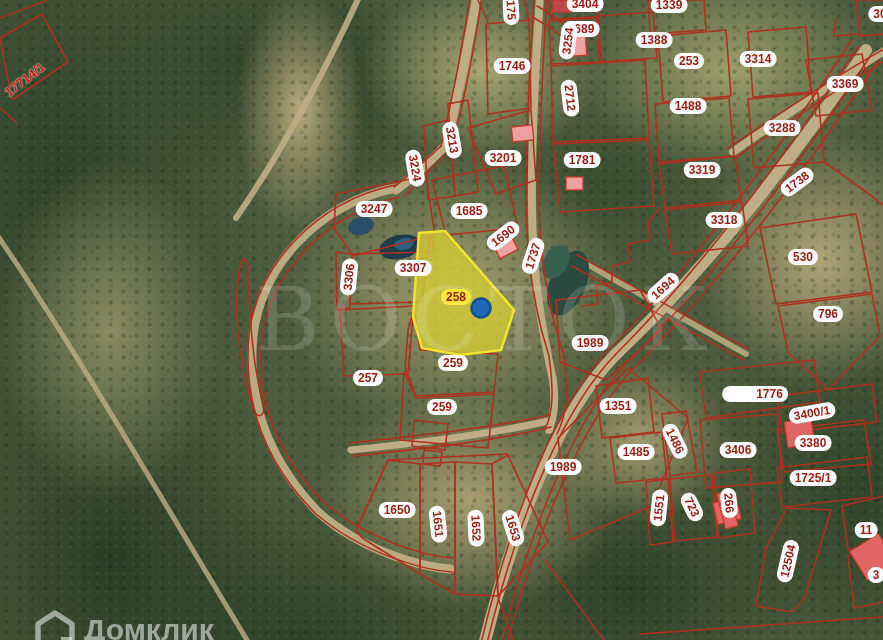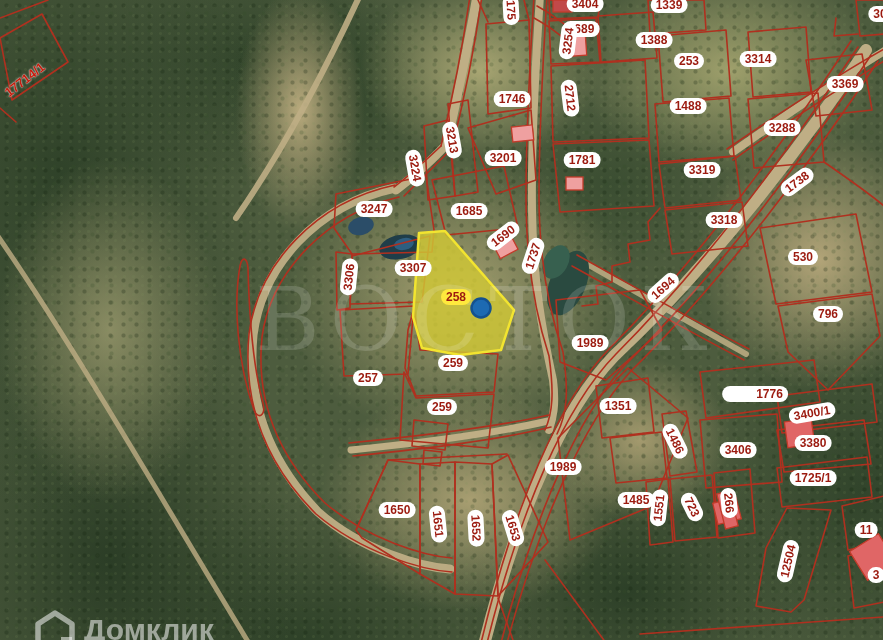--- a/index.html
+++ b/index.html
@@ -208,21 +208,21 @@
       <div class="lbl" style="left: 511px; top: 10px; transform: translate(-50%, -50%) rotate(87deg);">175</div>
       <div class="lbl" style="left: 585px; top: 4px; transform: translate(-50%, -50%) rotate(0deg);">3404</div>
       <div class="lbl" style="left: 669px; top: 5px; transform: translate(-50%, -50%) rotate(0deg);">1339</div>
       <div class="lbl" style="left: 581px; top: 29px; transform: translate(-50%, -50%) rotate(0deg);">1689</div>
       <div class="lbl" style="left: 568px; top: 41px; transform: translate(-50%, -50%) rotate(-83deg);">3254</div>
       <div class="lbl" style="left: 618px; top: 40px; transform: translate(-50%, -50%) rotate(0deg); margin-left: 36px;">1388</div>
       <div class="lbl" style="left: 689px; top: 61px; transform: translate(-50%, -50%) rotate(0deg); text-align: right;">253</div>
       <div class="lbl" style="left: 758px; top: 59px; transform: translate(-50%, -50%) rotate(0deg);">3314</div>
       <div class="lbl" style="left: 880px; top: 14px; transform: translate(-50%, -50%) rotate(0deg);">30</div>
       <div class="lbl" style="left: 845px; top: 84px; transform: translate(-50%, -50%) rotate(0deg);">3369</div>
-      <div class="lbl" style="left: 512px; top: 66px; transform: translate(-50%, -50%) rotate(0deg); margin-top: 33px;">1746</div>
+      <div class="lbl" style="left: 512px; top: 66px; transform: translate(-50%, -50%) rotate(0deg);">1746</div>
       <div class="lbl" style="left: 570px; top: 98px; transform: translate(-50%, -50%) rotate(83deg);">2712</div>
       <div class="lbl" style="left: 688px; top: 106px; transform: translate(-50%, -50%) rotate(0deg);">1488</div>
       <div class="lbl" style="left: 782px; top: 128px; transform: translate(-50%, -50%) rotate(0deg);">3288</div>
       <div class="lbl" style="left: 797px; top: 182px; transform: translate(-50%, -50%) rotate(-37deg);">1738</div>
       <div class="lbl" style="left: 452px; top: 140px; transform: translate(-50%, -50%) rotate(80deg);">3213</div>
       <div class="lbl" style="left: 415px; top: 168px; transform: translate(-50%, -50%) rotate(80deg);">3224</div>
       <div class="lbl" style="left: 503px; top: 158px; transform: translate(-50%, -50%) rotate(0deg);">3201</div>
       <div class="lbl" style="left: 582px; top: 160px; transform: translate(-50%, -50%) rotate(0deg);">1781</div>
       <div class="lbl" style="left: 702px; top: 170px; transform: translate(-50%, -50%) rotate(0deg);">3319</div>
       <div class="lbl" style="left: 724px; top: 220px; transform: translate(-50%, -50%) rotate(0deg);">3318</div>
@@ -242,21 +242,21 @@
       <div class="lbl" style="left: 442px; top: 407px; transform: translate(-50%, -50%) rotate(0deg);">259</div>
       <div class="lbl" style="left: 618px; top: 406px; transform: translate(-50%, -50%) rotate(0deg);">1351</div>
       <div class="lbl" style="left: 563px; top: 467px; transform: translate(-50%, -50%) rotate(0deg);">1989</div>
       <div class="lbl" style="left: 397px; top: 510px; transform: translate(-50%, -50%) rotate(0deg);">1650</div>
       <div class="lbl" style="left: 438px; top: 524px; transform: translate(-50%, -50%) rotate(84deg);">1651</div>
       <div class="lbl" style="left: 476px; top: 528px; transform: translate(-50%, -50%) rotate(87deg);">1652</div>
       <div class="lbl" style="left: 513px; top: 528px; transform: translate(-50%, -50%) rotate(73deg);">1653</div>
       <div class="lbl" style="left: 755px; top: 394px; transform: translate(-50%, -50%) rotate(0deg); padding-left: 34px;">1776</div>
       <div class="lbl" style="left: 812px; top: 413px; transform: translate(-50%, -50%) rotate(-10deg);">3400/1</div>
       <div class="lbl" style="left: 813px; top: 443px; transform: translate(-50%, -50%) rotate(0deg);">3380</div>
-      <div class="lbl" style="left: 636px; top: 452px; transform: translate(-50%, -50%) rotate(0deg); margin-top: 48px;">1485</div>
+      <div class="lbl" style="left: 636px; top: 452px; transform: translate(-50%, -50%) rotate(0deg);">1485</div>
       <div class="lbl" style="left: 675px; top: 441px; transform: translate(-50%, -50%) rotate(64deg);">1486</div>
       <div class="lbl" style="left: 738px; top: 450px; transform: translate(-50%, -50%) rotate(0deg);">3406</div>
       <div class="lbl" style="left: 813px; top: 478px; transform: translate(-50%, -50%) rotate(0deg);">1725/1</div>
       <div class="lbl" style="left: 659px; top: 508px; transform: translate(-50%, -50%) rotate(-84deg);">1551</div>
       <div class="lbl" style="left: 692px; top: 507px; transform: translate(-50%, -50%) rotate(64deg);">723</div>
       <div class="lbl" style="left: 729px; top: 503px; transform: translate(-50%, -50%) rotate(84deg);">266</div>
       <div class="lbl" style="left: 788px; top: 561px; transform: translate(-50%, -50%) rotate(-77deg);">12504</div>
       <div class="lbl" style="left: 866px; top: 530px; transform: translate(-50%, -50%) rotate(0deg);">11</div>
       <div class="lbl" style="left: 876px; top: 575px; transform: translate(-50%, -50%) rotate(0deg);">3</div>
     </div>

